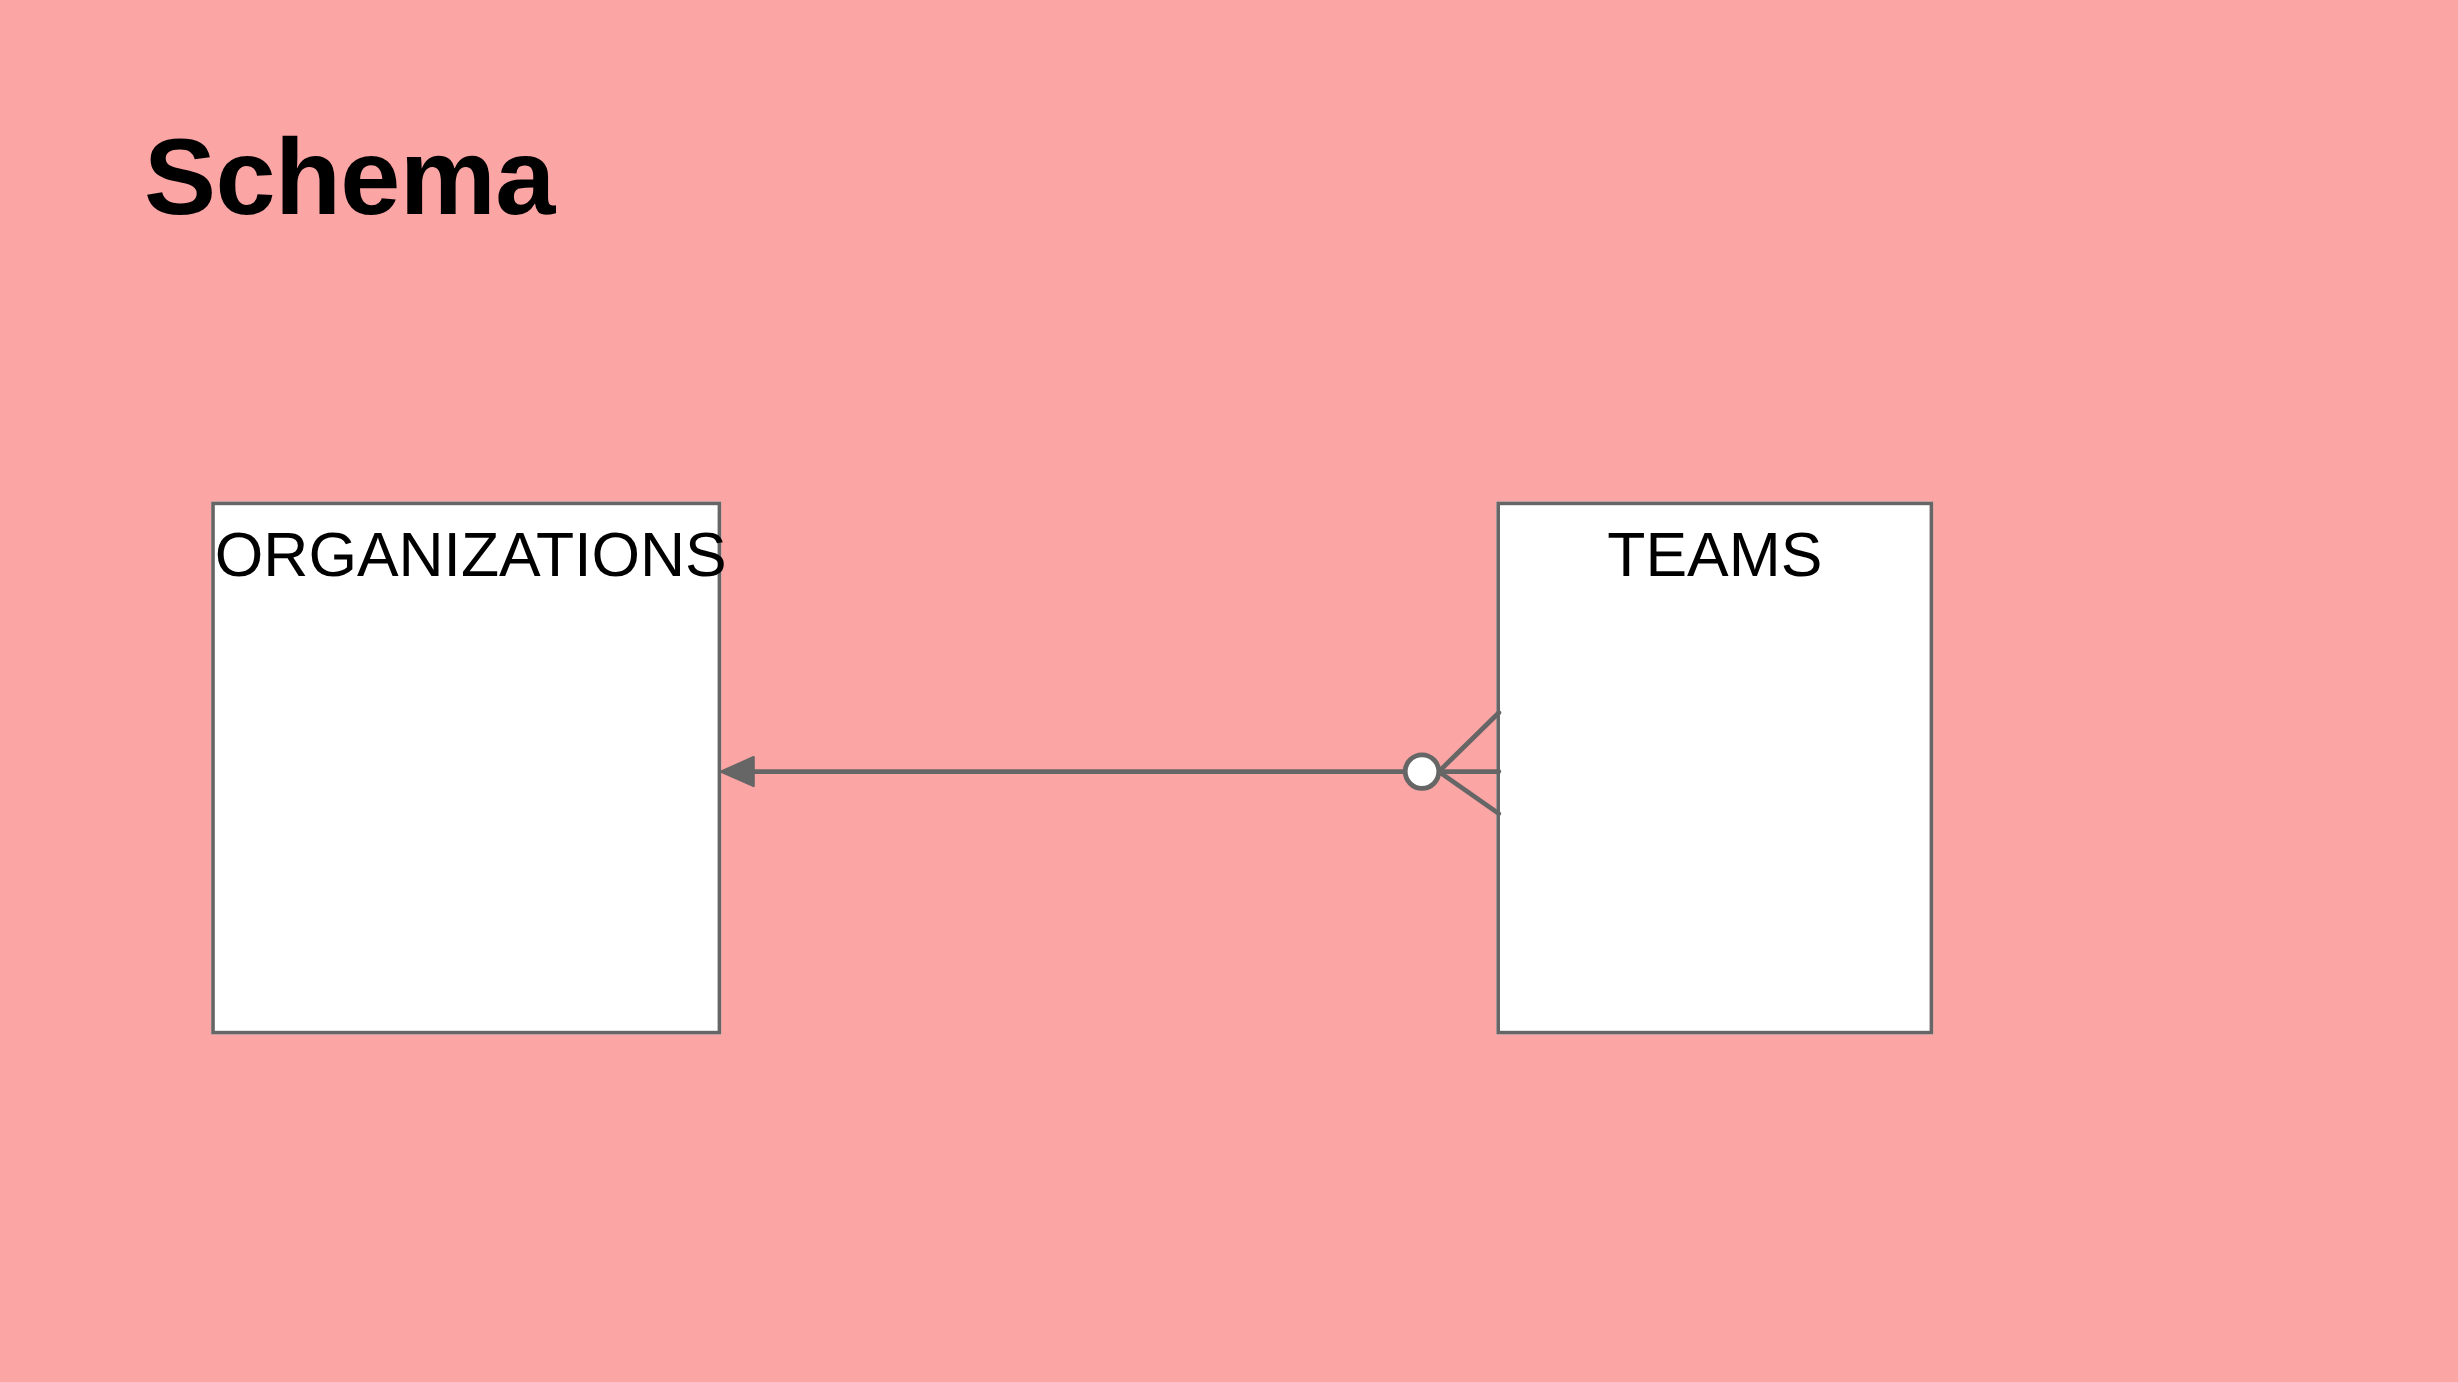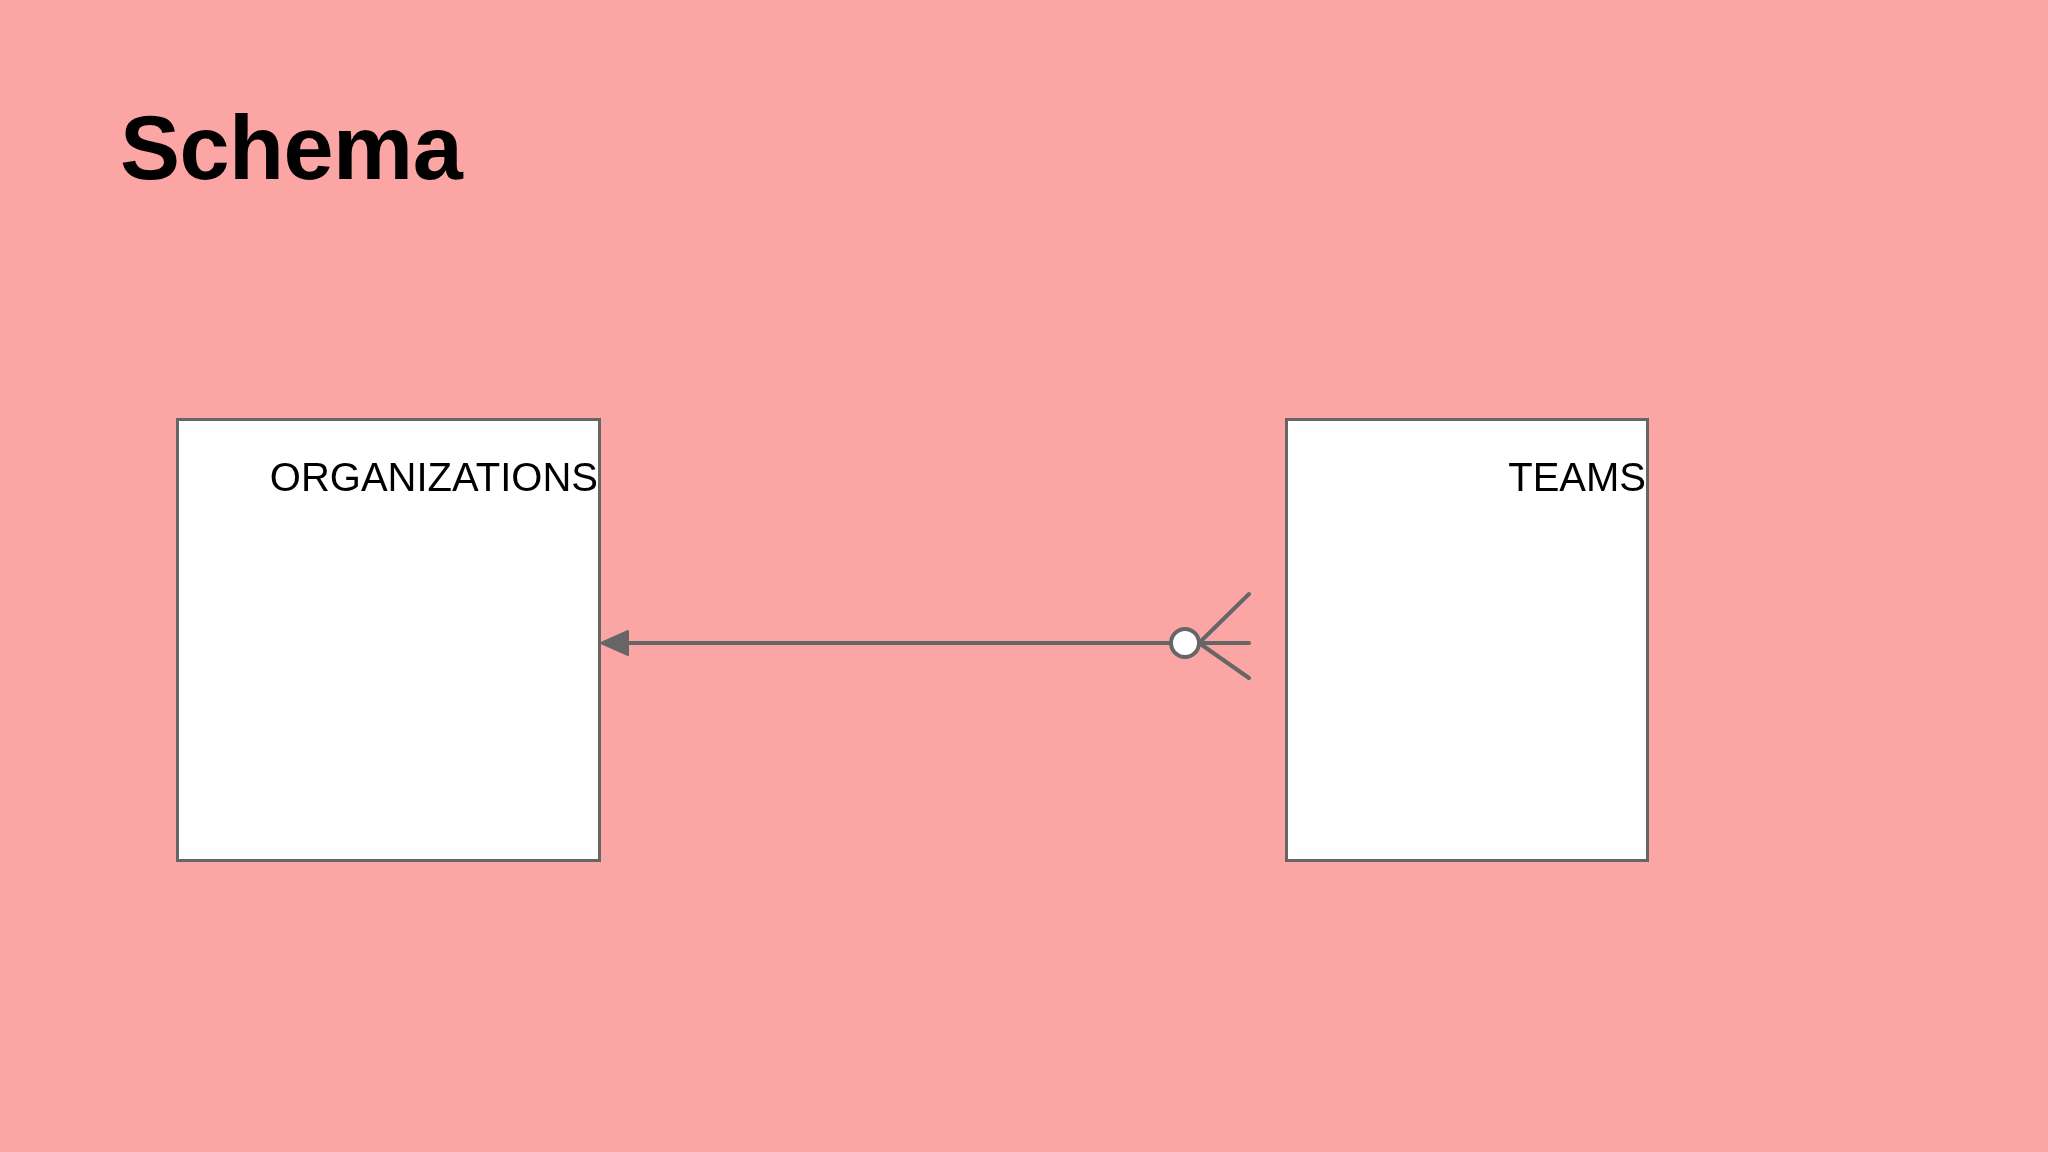--- a/index.html
+++ b/index.html
@@ -40,29 +40,28 @@
     left: 176px;
     top: 418px;
     width: 425px;
     height: 444px;
   }
   #entity-teams {
     left: 1247px;
     top: 418px;
     width: 364px;
     height: 444px;
-    margin-left: 38px;
   }
   .entity-label {
     position: absolute;
     left: 0;
     right: 0;
-    top: 33px;
-    text-align: right;
-    font-size: 40px;
+    top: 13px;
+    text-align: center;
+    font-size: 52px;
     font-weight: normal;
     color: #000000;
     line-height: 1.15;
     white-space: nowrap;
   }
   #relationship-layer {
     position: absolute;
     left: 0;
     top: 0;
     width: 2048px;

